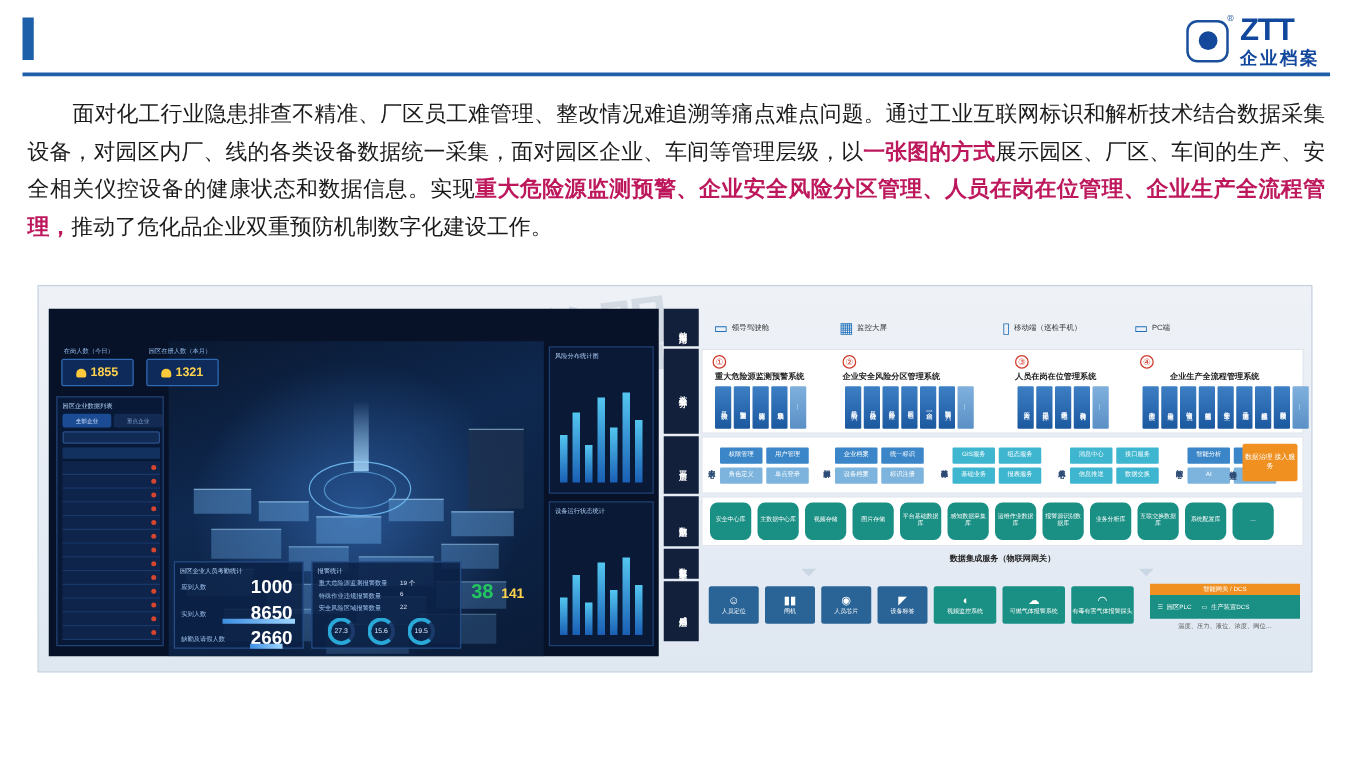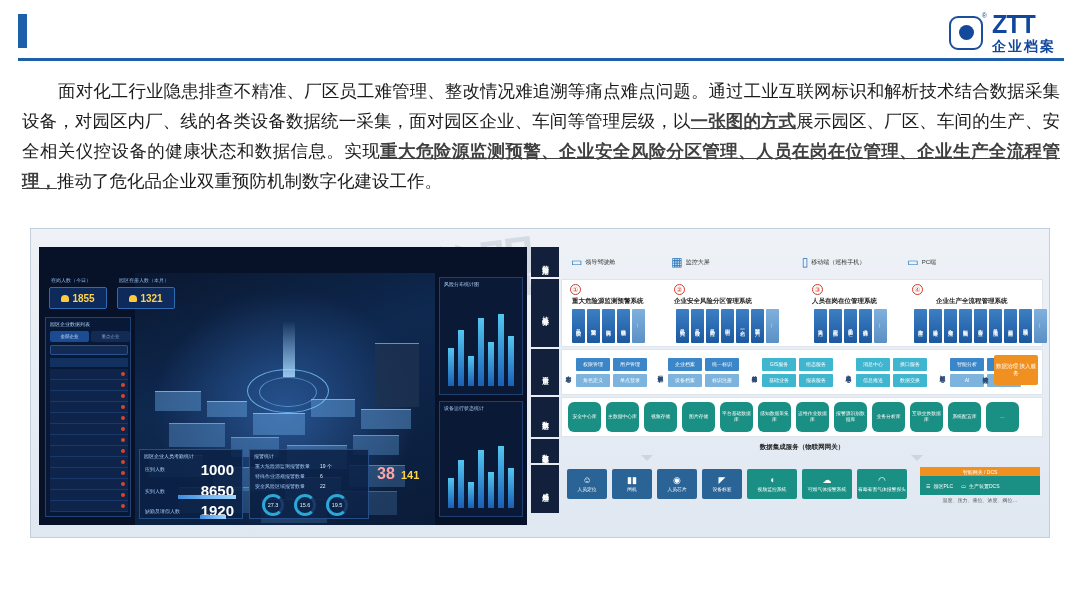--- a/index.html
+++ b/index.html
@@ -54,21 +54,21 @@
     height: 3px; background: #1d5fa8;
   }
 
   
   .body-text {
     position:absolute; left: 22px; top: 76px; width: 1038px;
     font-size: 17.5px; line-height: 30px; color:#1b1b1b;
     text-align: justify; font-family: "Liberation Serif", serif;
   }
   .body-text .ind { display:inline-block; width: 36px; }
-  .hl { color: #404040; font-weight: bold; text-decoration: underline; }
+  .hl { color: #be185d; font-weight: bold; }
 
   
   .img-panel {
     position:absolute; left: 30px; top: 228px; width: 1020px; height: 310px;
     background: linear-gradient(180deg,#eef2f7 0%, #e6ecf4 60%, #dfe7f1 100%);
     border: 1px solid #c3cfdd;
     overflow: hidden;
   }
   .watermark {
     position:absolute; left: 120px; top: -6px; width: 780px; height: 140px;
@@ -164,21 +164,21 @@
   .stat-lbl { position:absolute; left: 5px; font-size: 5px; color:#9dc0ec; }
   .statbar { position:absolute; height: 4px; background: linear-gradient(90deg,#3e8de0,#9fd6ff); }
   .gauge-card {
     position:absolute; left: 210px; top: 202px; width: 120px; height: 70px;
     background: rgba(10,32,68,.85); border:1px solid rgba(60,115,190,.55);
   }
   .gcircle { position:absolute; width:22px; height:22px; border-radius:50%;
              border: 3px solid #2aa8d8; border-right-color: rgba(40,80,140,.5);
              display:flex; align-items:center;justify-content:center;
              font-size:5.5px; color:#d9ecff; }
-  .big-num { position:absolute; color:#fca5a5; font-weight:bold; }
+  .big-num { position:absolute; color:#22c55e; font-weight:bold; }
 
   
   .arch {
     position:absolute; left: 500px; top: 18px; width: 512px; height: 282px;
   }
   .lane-label {
     position:absolute; left: 0; width: 28px;
     background: #12203b; color:#ffffff;
     font-size: 6.5px; font-weight: bold;
     display:flex; align-items:center; justify-content:center;
@@ -369,21 +369,21 @@
       </div>
 
       <div class="stat-card">
         <span class="lp-title">园区企业人员考勤统计</span>
         <span class="stat-lbl" style="top:16px">应到人数</span>
         <span class="stat-num" style="top:11px">1000</span>
         <span class="stat-lbl" style="top:38px">实到人数</span>
         <span class="stat-num" style="top:32px">8650</span>
         <div class="statbar" style="left:38px; top:45px; width:58px"></div>
         <span class="stat-lbl" style="top:58px">缺勤及请假人数</span>
-        <span class="stat-num" style="top:52px">1920</span>
+        <span class="stat-num" style="top:52px">2660</span>
         <div class="statbar" style="left:60px; top:65px; width:26px"></div>
       </div>
 
       <div class="gauge-card">
         <span class="lp-title">报警统计</span>
         <span class="stat-lbl" style="top:13px">重大危险源监测报警数量</span>
         <span class="stat-lbl" style="left:70px; top:13px; color:#dfe9ff">19 个</span>
         <span class="stat-lbl" style="top:23px">特殊作业违规报警数量</span>
         <span class="stat-lbl" style="left:70px; top:23px; color:#dfe9ff">6</span>
         <span class="stat-lbl" style="top:33px">安全风险区域报警数量</span>

